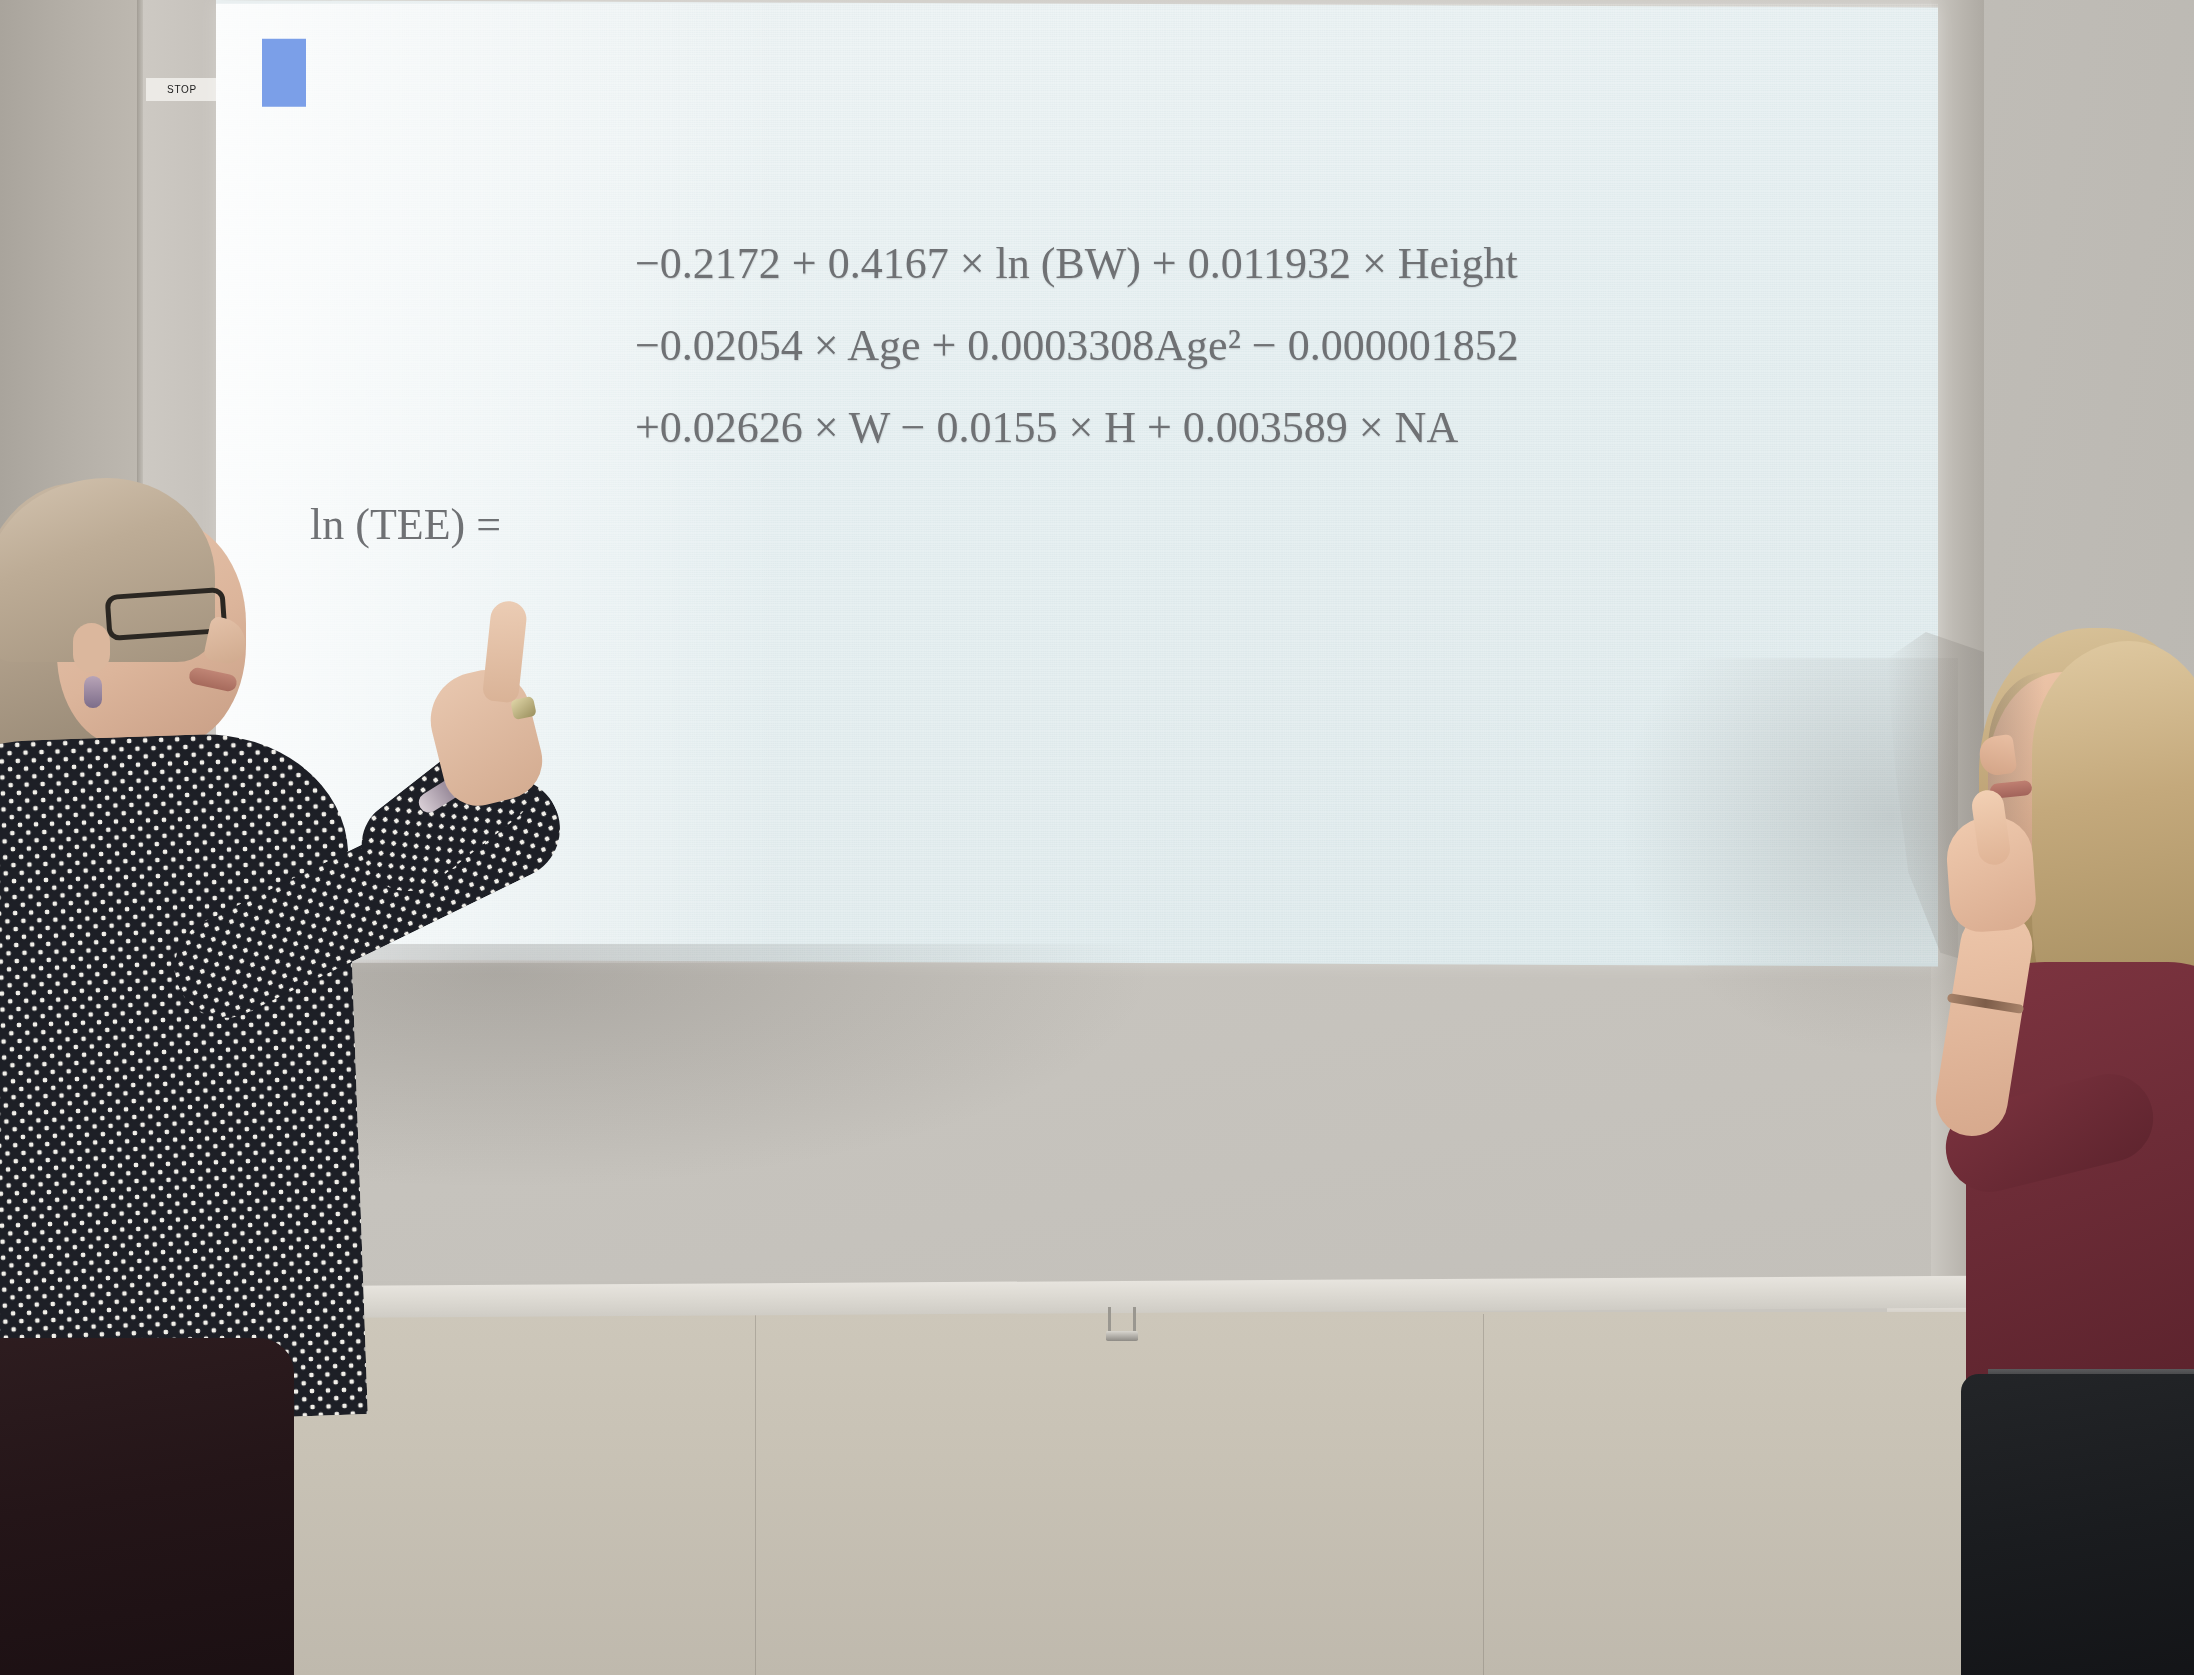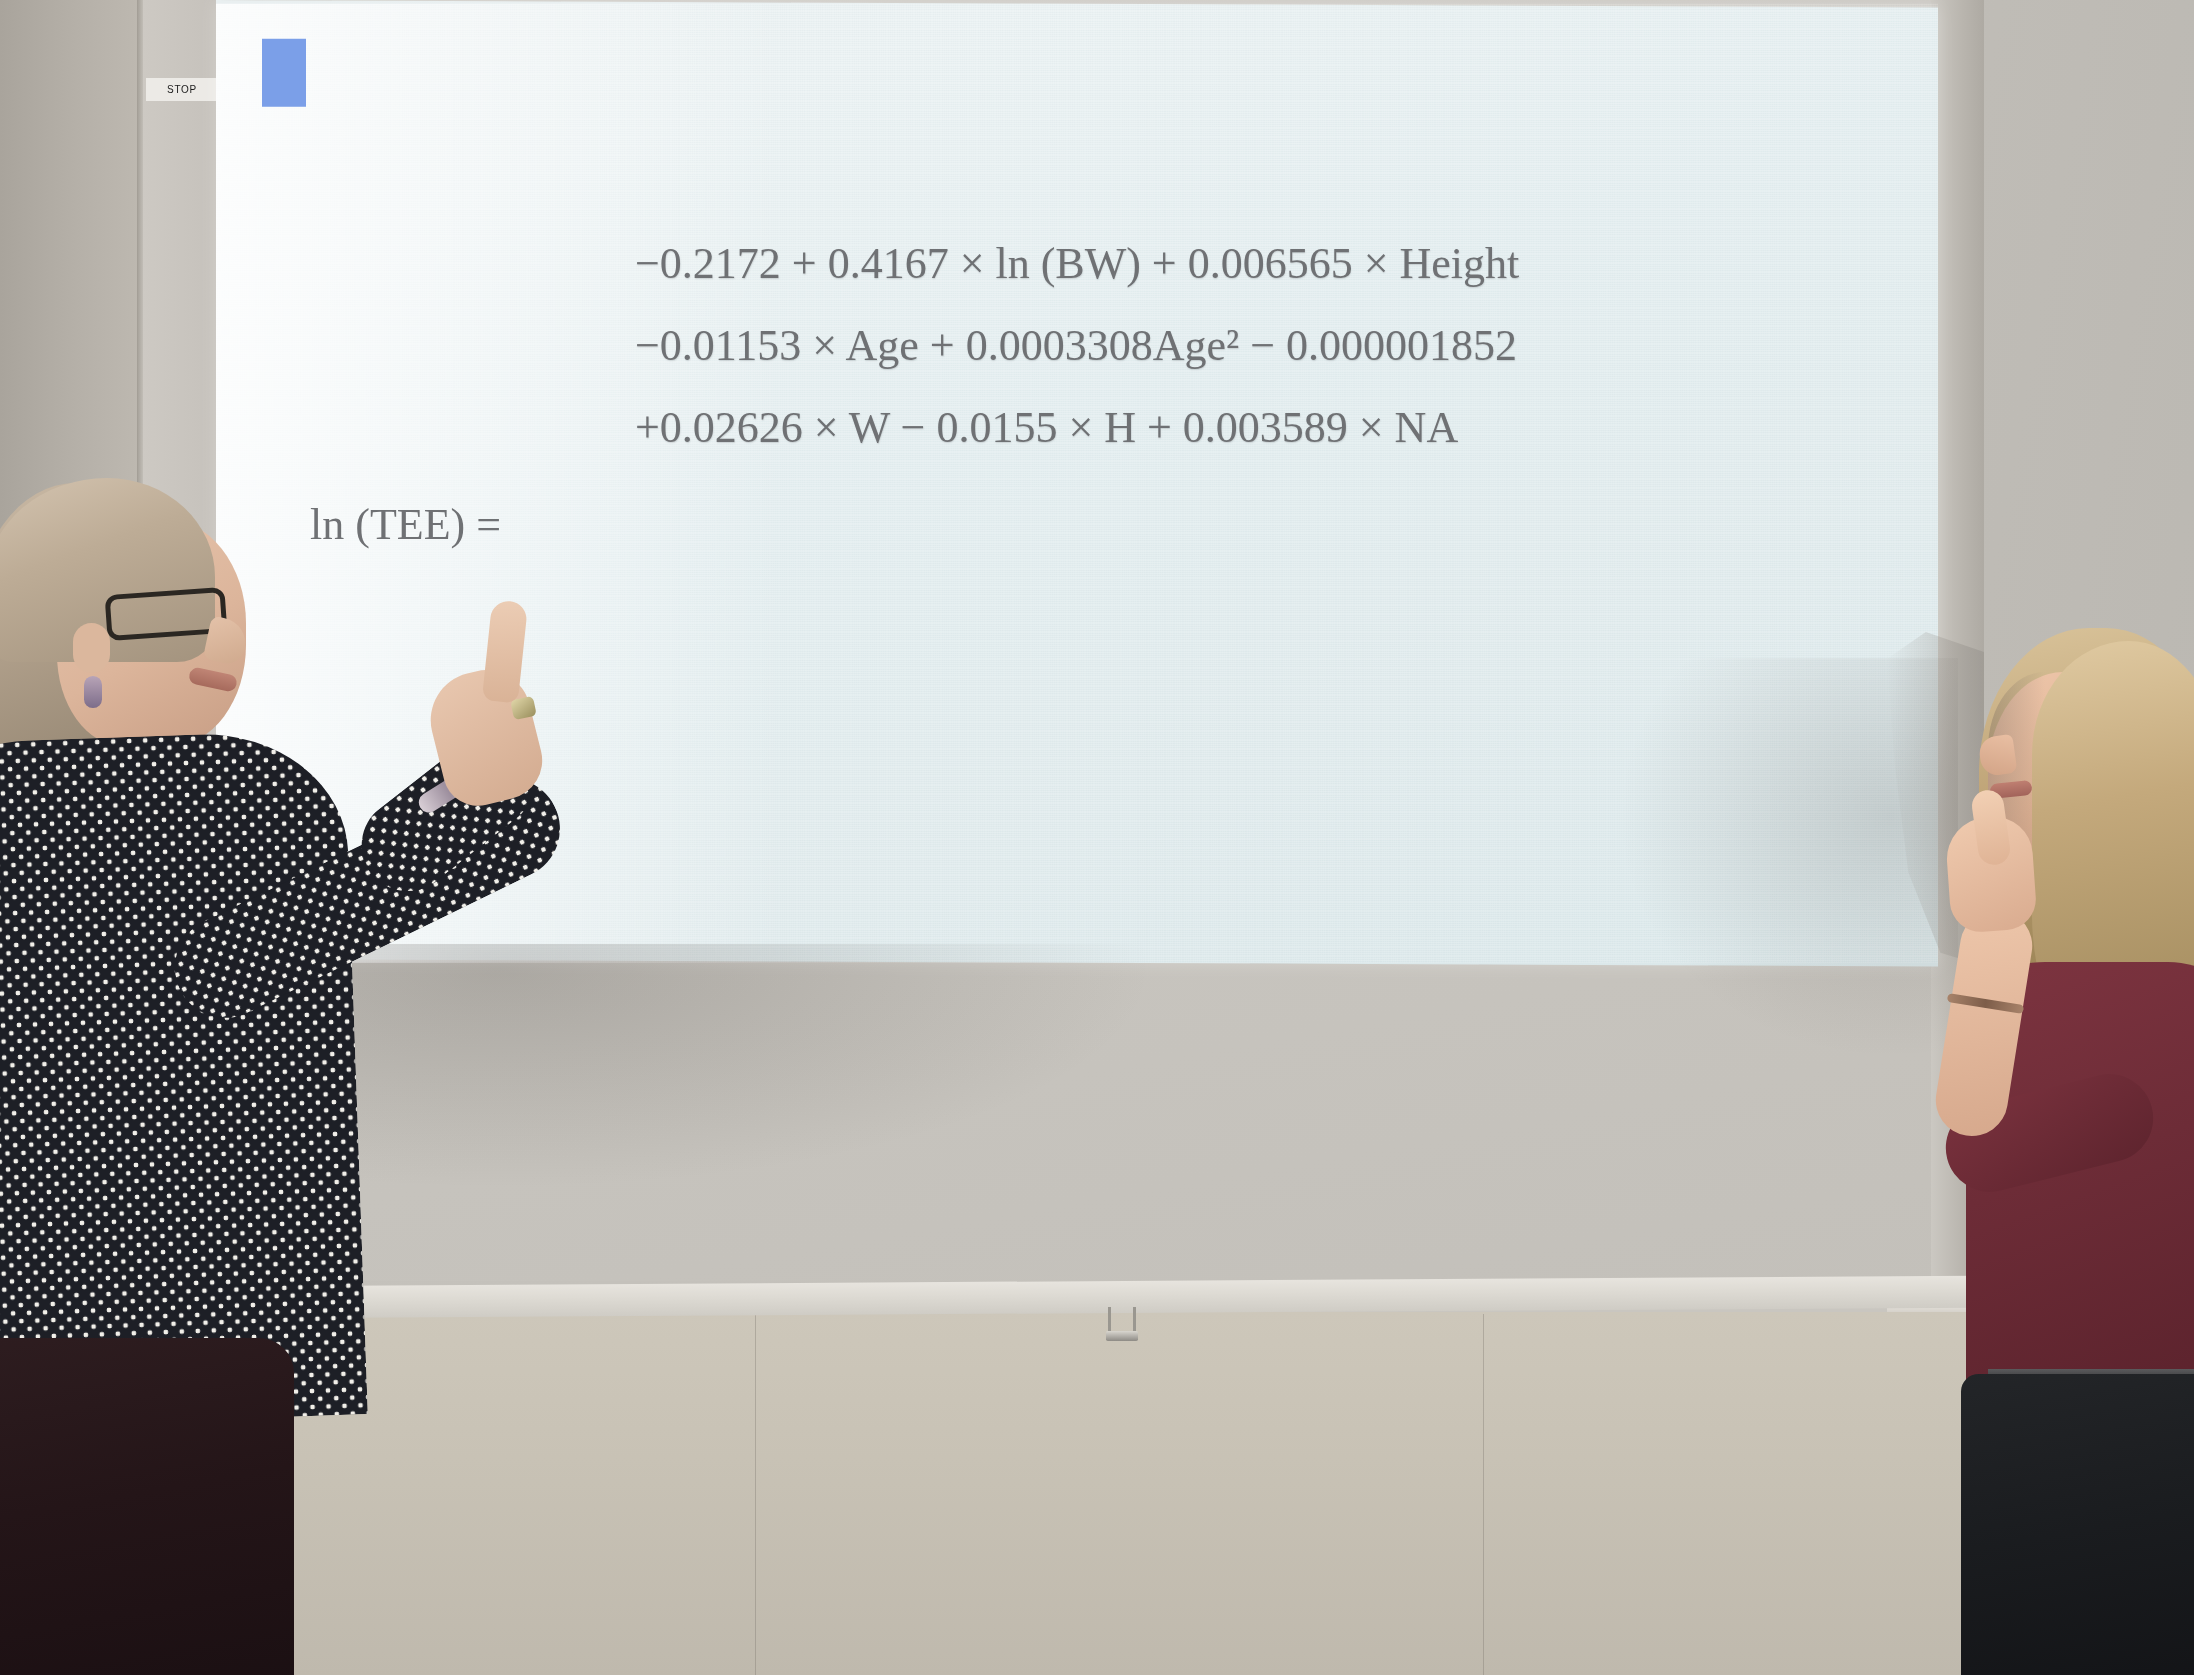--- a/index.html
+++ b/index.html
@@ -333,22 +333,22 @@
     <div class="projection-inner">
       <div class="proj-texture"></div>
       <div class="proj-leftglow"></div>
 
       <div class="accent-rect"></div>
 
 
       <div class="eq-label">ln (TEE)  =</div>
 
       <div class="eq-lines">
-        <div class="eq-line">−0.2172 + 0.4167 × ln (BW) + 0.006565 × Height</div>
-        <div class="eq-line">−0.01153 × Age + 0.0003308Age² − 0.000001852</div>
+        <div class="eq-line">−0.2172 + 0.4167 × ln (BW) + 0.011932 × Height</div>
+        <div class="eq-line">−0.02054 × Age + 0.0003308Age² − 0.000001852</div>
         <div class="eq-line">+0.02626 × W − 0.0155 × H + 0.003589 × NA</div>
       </div>
     </div>
   </div>
 
   <div class="shadow-left"></div>
   <div class="shadow-right"></div>
   <div class="head-silhouette"></div>
 
   <div class="person" id="right-person">

